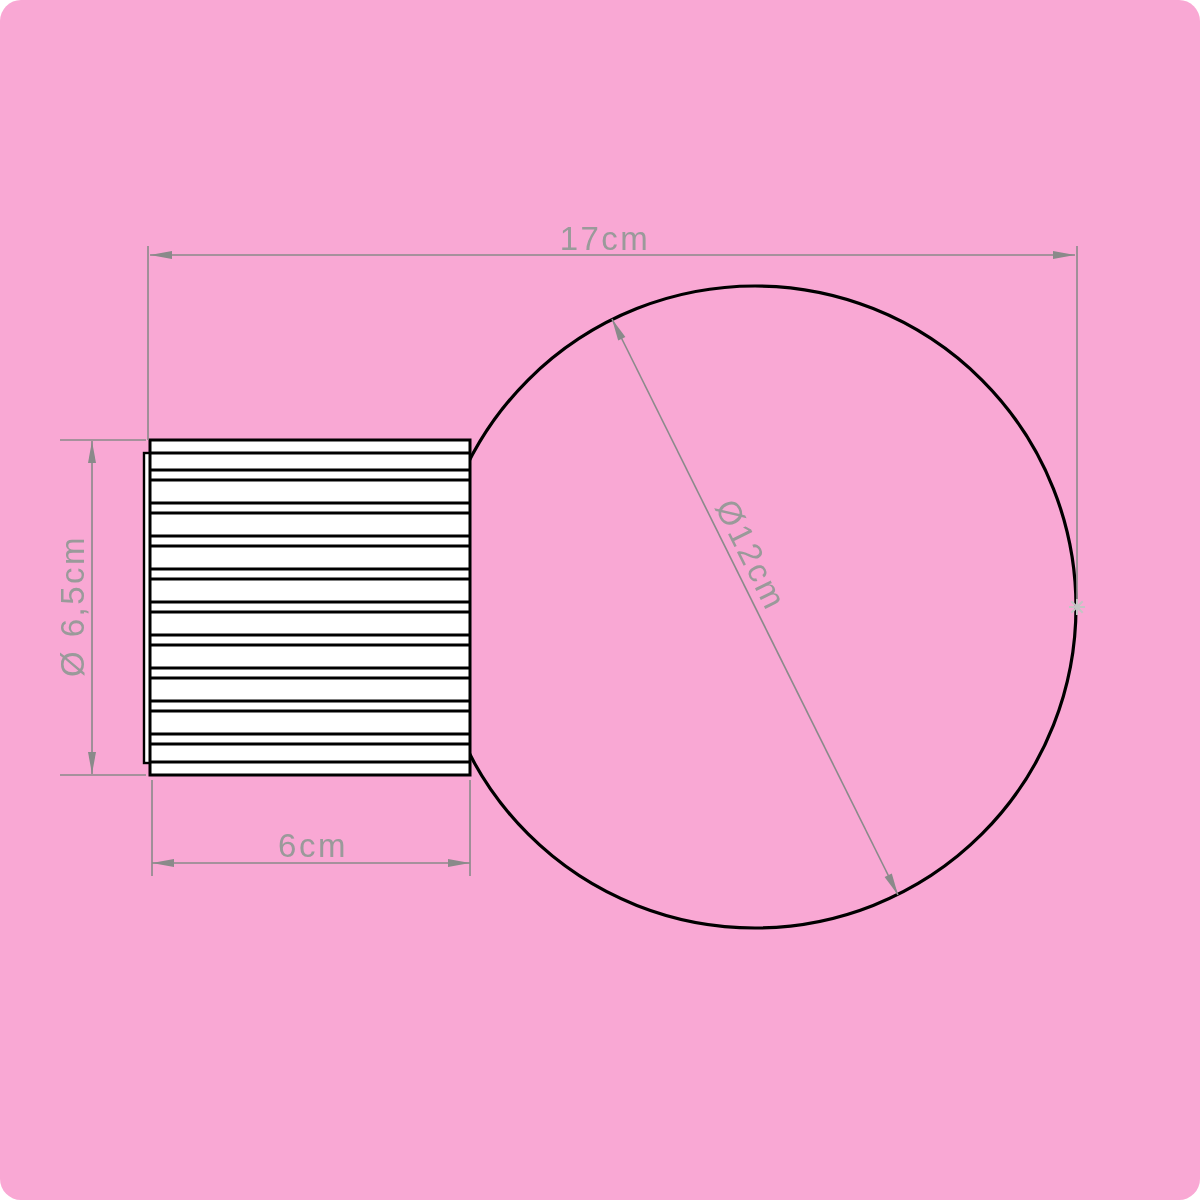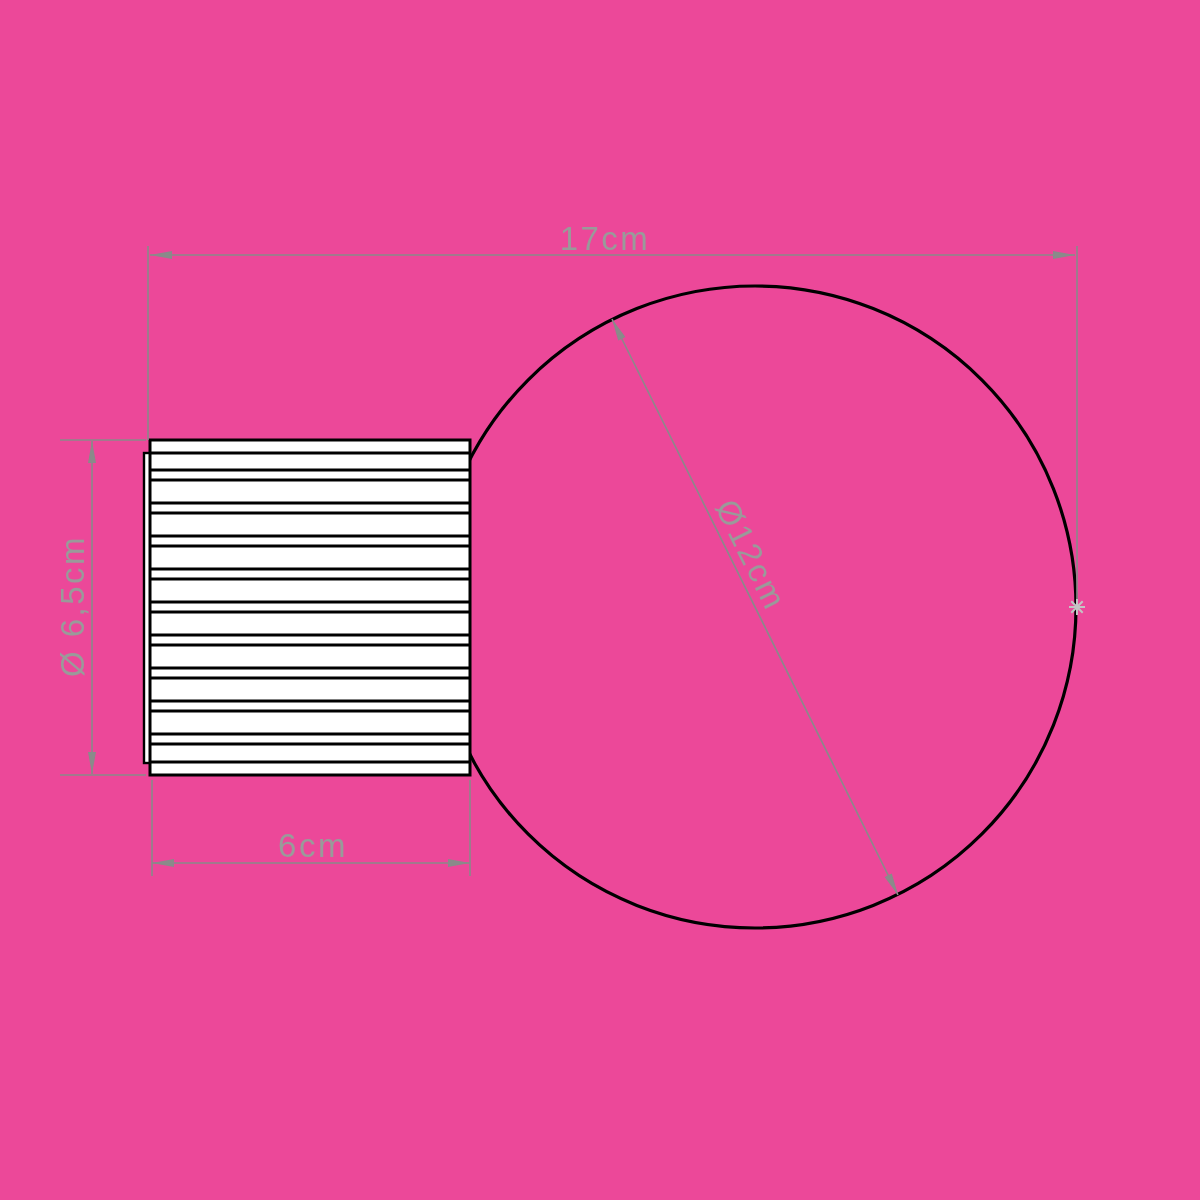--- a/index.html
+++ b/index.html
@@ -7,21 +7,22 @@
     padding: 0;
     background: #ffffff;
     width: 1200px;
     height: 1200px;
     overflow: hidden;
   }
   .canvas {
     position: relative;
     width: 1200px;
     height: 1200px;
-    background: #ec4899;
+    background: #f9a8d4;
+    border-radius: 21px;
   }
   svg { display: block; }
   .dim-text {
     font-family: "Liberation Sans", sans-serif;
     font-size: 33px;
     font-weight: 300;
     letter-spacing: 2.5px;
   }
 </style>
 </head>

